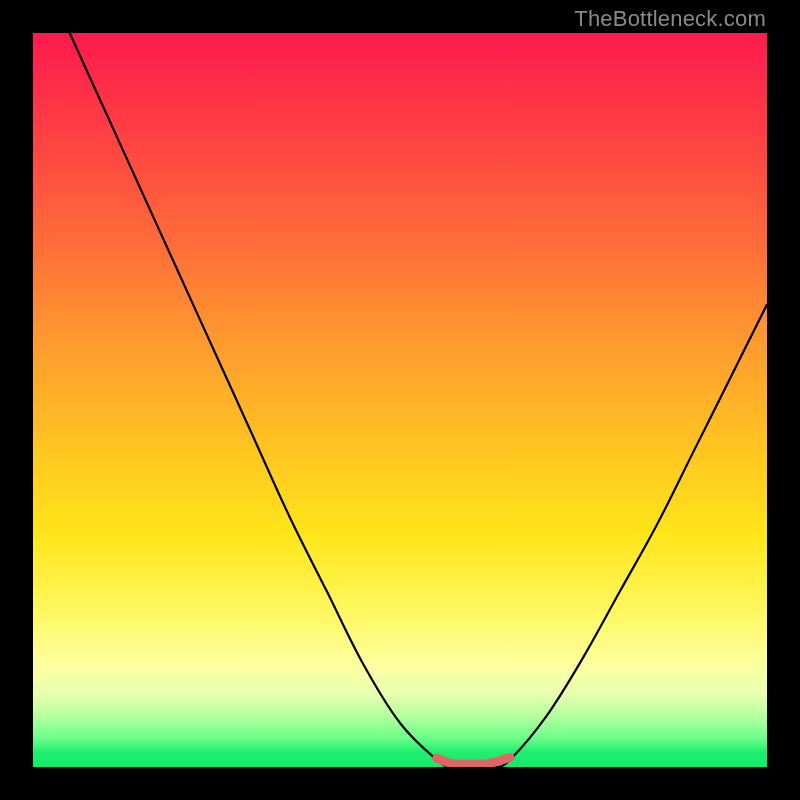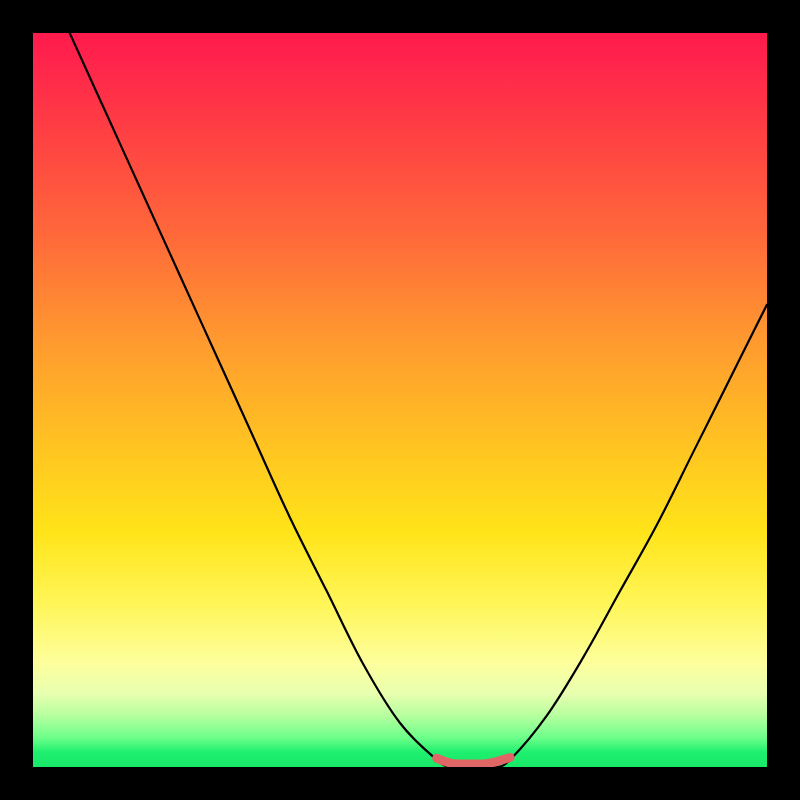--- a/index.html
+++ b/index.html
@@ -56,20 +56,21 @@
     left: 0;
     top: 0;
     width: 734px;
     height: 734px;
   }
 </style>
 </head>
 <body>
 
 <div class="frame">
+  <div class="watermark">TheBottleneck.com</div>
 
   <div class="plot">
     <svg class="curve" viewBox="0 0 734 734" preserveAspectRatio="none">
       <path id="curve-path" fill="none" stroke="#000000" stroke-width="2.2" stroke-linecap="round" stroke-linejoin="round" d="M 36.70 0.00 C 43.31 14.53, 60.19 51.67, 73.40 80.74 C 86.61 109.81, 96.89 132.41, 110.10 161.48 C 123.31 190.55, 133.59 213.15, 146.80 242.22 C 160.01 271.29, 170.29 293.89, 183.50 322.96 C 196.71 352.03, 206.99 374.63, 220.20 403.70 C 233.41 432.77, 243.69 456.69, 256.90 484.44 C 270.11 512.19, 280.39 531.42, 293.60 557.84 C 306.81 584.26, 317.09 607.46, 330.30 631.24 C 343.51 655.02, 353.79 672.78, 367.00 689.96 C 380.21 707.14, 394.45 718.73, 403.70 726.66 C 412.95 734.59, 413.10 732.68, 418.38 734.00 C 423.66 735.32, 427.78 734.00, 433.06 734.00 C 438.34 734.00, 442.46 734.00, 447.74 734.00 C 453.02 734.00, 457.14 735.32, 462.42 734.00 C 467.70 732.68, 467.85 735.91, 477.10 726.66 C 486.35 717.41, 500.59 701.12, 513.80 682.62 C 527.01 664.12, 537.29 646.36, 550.50 623.90 C 563.71 601.44, 573.99 581.62, 587.20 557.84 C 600.41 534.06, 610.69 516.88, 623.90 491.78 C 637.11 466.68, 647.39 444.80, 660.60 418.38 C 673.81 391.96, 684.09 371.40, 697.30 344.98 C 710.51 318.56, 727.39 284.79, 734.00 271.58"></path>
       <path id="valley-path" fill="none" stroke="#e06666" stroke-width="9" stroke-linecap="round" stroke-linejoin="round" d="M 403.70 725.19 C 405.02 725.72, 408.40 727.20, 411.04 728.13 C 413.68 729.05, 415.74 729.80, 418.38 730.33 C 421.02 730.86, 423.08 730.93, 425.72 731.06 C 428.36 731.20, 430.42 731.06, 433.06 731.06 C 435.70 731.06, 437.76 731.06, 440.40 731.06 C 443.04 731.06, 445.10 731.20, 447.74 731.06 C 450.38 730.93, 452.44 730.73, 455.08 730.33 C 457.72 729.93, 459.78 729.52, 462.42 728.86 C 465.06 728.20, 467.12 727.45, 469.76 726.66 C 472.40 725.87, 475.78 724.85, 477.10 724.46"></path>
     </svg>
   </div>
 </div>
 
 </body></html>

